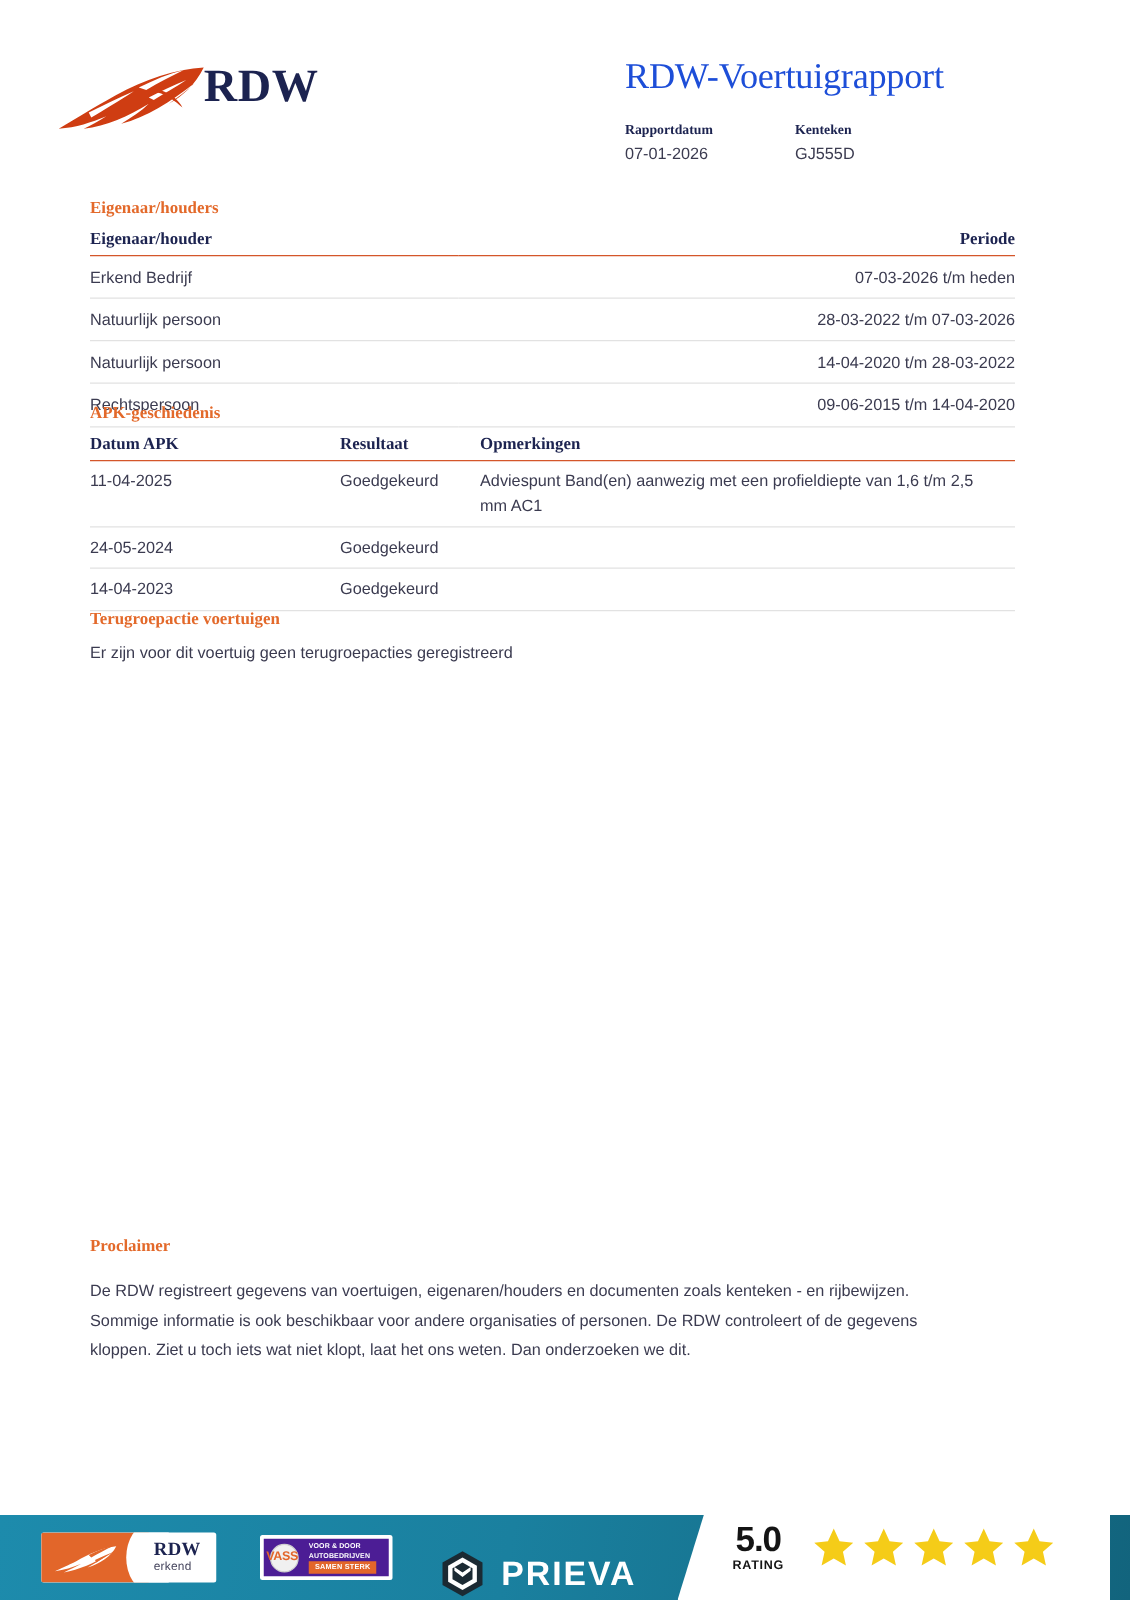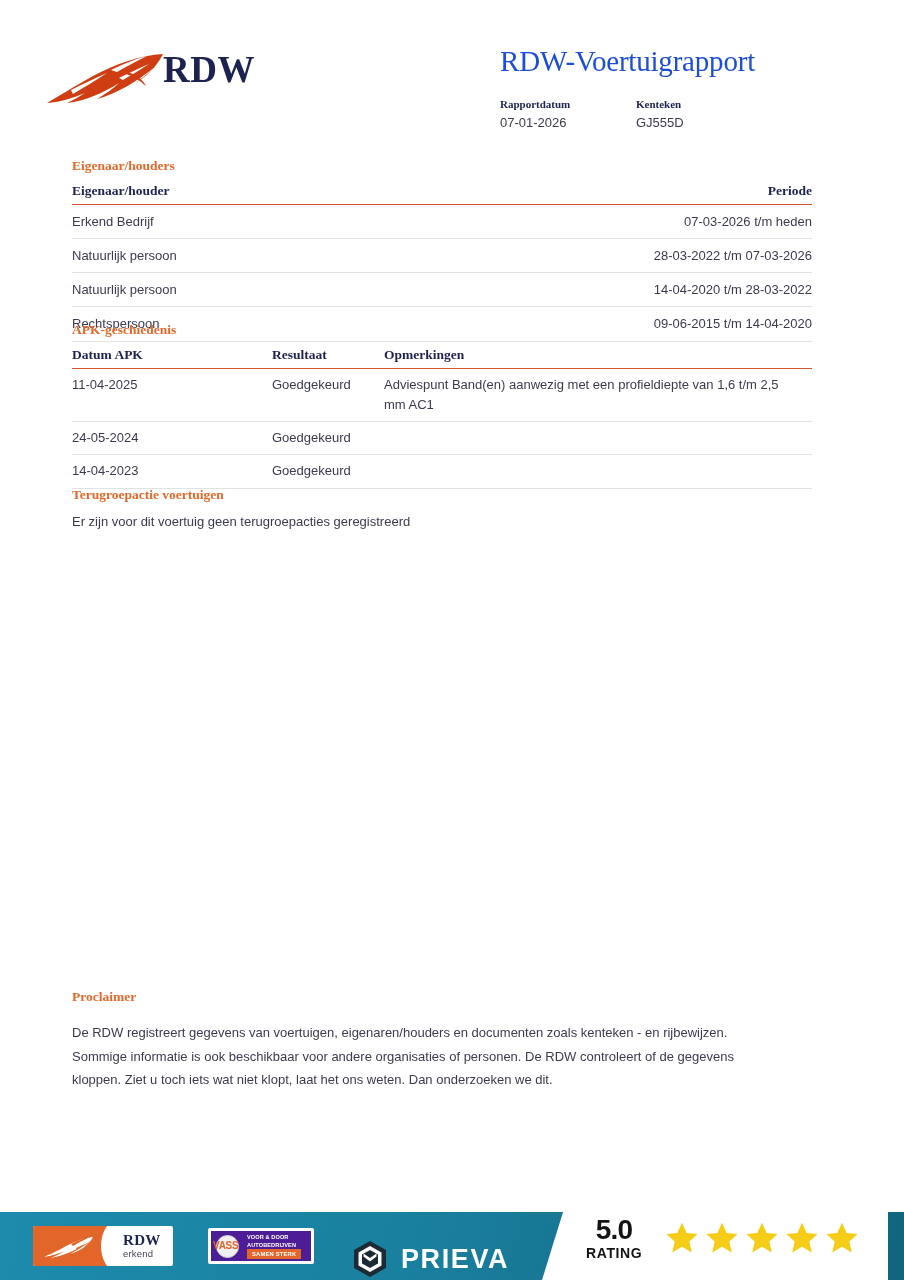--- a/index.html
+++ b/index.html
@@ -295,21 +295,21 @@
     text-align: center;
   }
   .rating-score .num {
     font-size: 28px;
     font-weight: 700;
     color: #141414;
     letter-spacing: -0.8px;
     display: block;
   }
   .rating-score .lbl {
-    font-size: 14px;
+    font-size: 10px;
     font-weight: 700;
     color: #141414;
     letter-spacing: 0.6px;
     display: block;
     margin-top: 2px;
   }
   .stars {
     display: flex;
     gap: 4px;
     margin-left: 22px;

